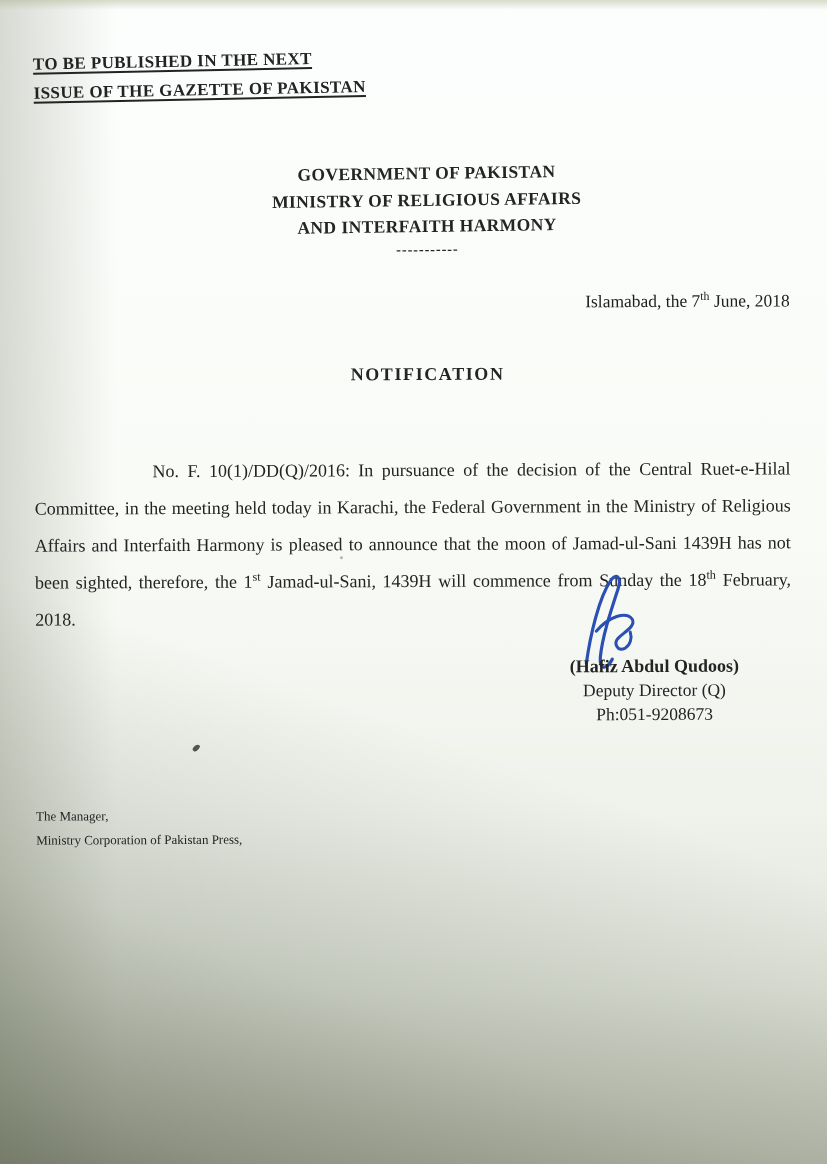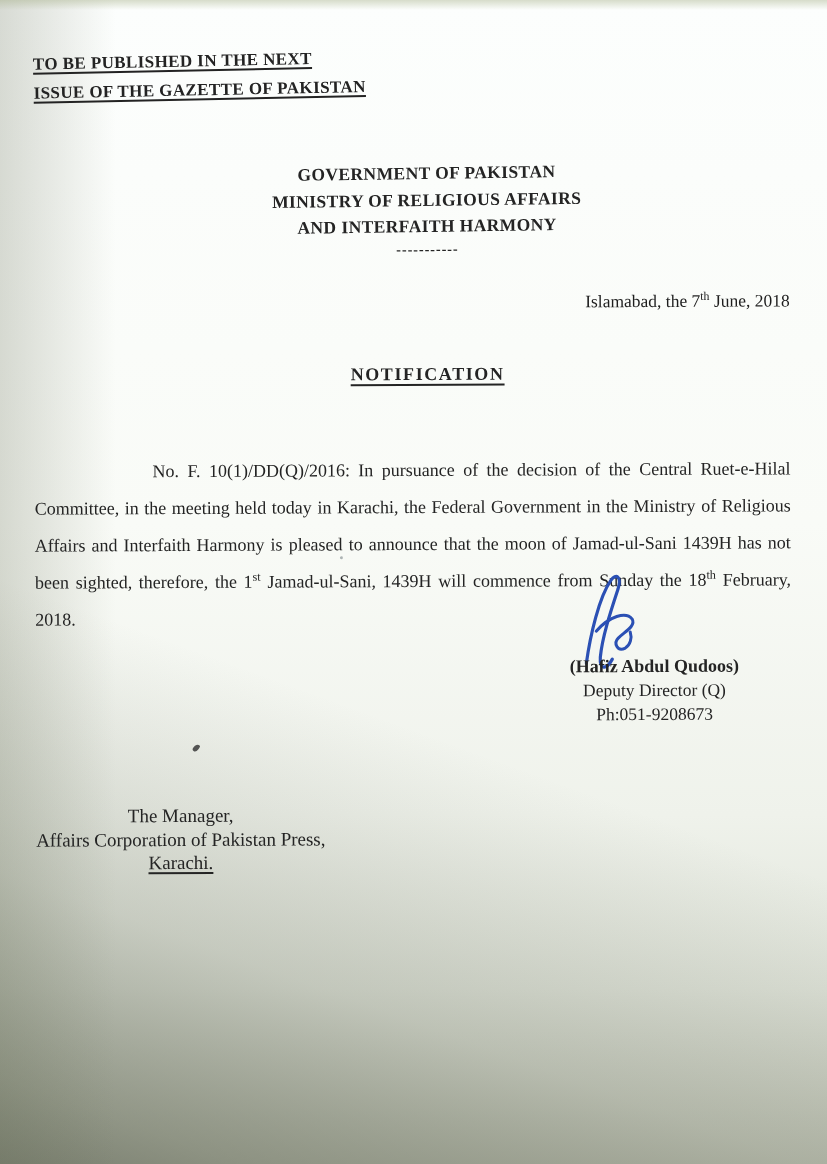--- a/index.html
+++ b/index.html
@@ -48,21 +48,20 @@
     font-size: 17.5px;
   }
 
   .notification-title {
     position: absolute; top: 364px; left: 30px; right: 0;
     text-align: center;
     font-weight: bold; font-size: 18px; letter-spacing: 1.6px;
     color: #242424;
   }
   .notification-title span {
-    text-decoration: underline;
     text-decoration-thickness: 2px;
     text-underline-offset: 4px;
   }
 
   .body-para {
     position: absolute; left: 35px; right: 36px; top: 434px;
     font-size: 18px; line-height: 37px;
     text-align: justify; text-indent: 118px;
     color: #242424;
   }
@@ -75,23 +74,22 @@
 
   .sig-block {
     position: absolute; top: 655px; right: 38px; width: 270px;
     text-align: center; font-size: 17.5px; line-height: 24px;
     color: #242424;
   }
   .sig-name { font-weight: bold; font-size: 18px; }
 
   .addressee {
     position: absolute; left: 35px; top: 803px;
-    font-size: 19px; line-height: 23.5px;
+    font-size: 13px; line-height: 23.5px;
     color: #242424;
-    text-align: center;
   }
   .addressee .u-line {
     text-decoration: underline;
     text-decoration-thickness: 1.5px;
     text-underline-offset: 3px;
   }
 
   .stray-mark-1 {
     position: absolute; left: 193px; top: 743px;
     width: 5px; height: 8px; background: #3a3a3a;
@@ -135,20 +133,19 @@
   </svg>
 
   <div class="sig-block">
     <div class="sig-name">(Hafiz Abdul Qudoos)</div>
     <div>Deputy Director (Q)</div>
     <div>Ph:051-9208673</div>
   </div>
 
   <div class="addressee">
     <div>The Manager,</div>
-    <div>Affairs Corporation of Pakistan Press,</div>
-    <div class="u-line">Karachi.</div>
+    <div>Ministry Corporation of Pakistan Press,</div>
   </div>
 
   <div class="stray-mark-1"></div>
   <div class="stray-mark-2"></div>
 
 </div>
 
 </body></html>

